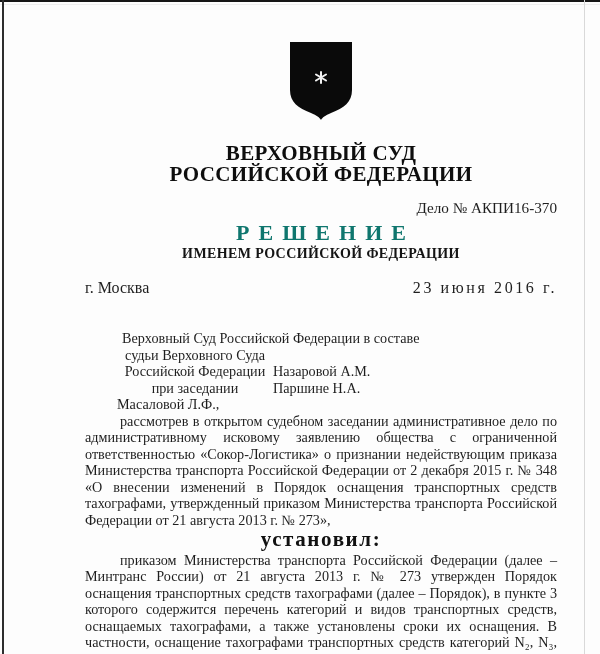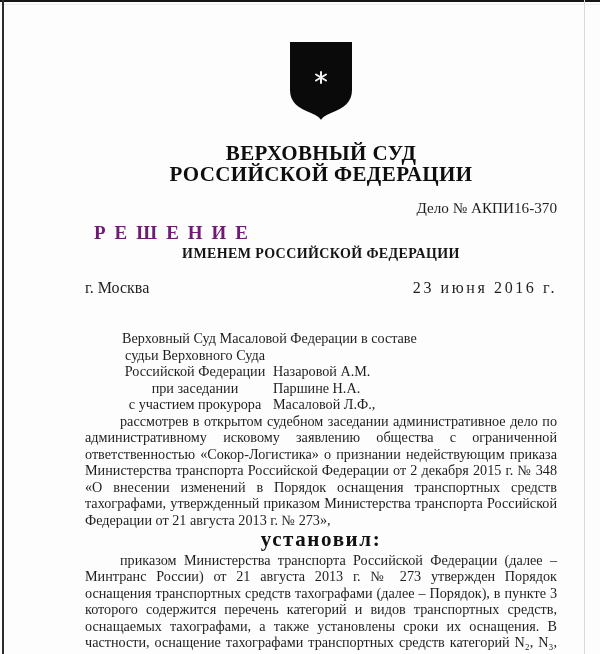--- a/index.html
+++ b/index.html
@@ -40,27 +40,27 @@
 
   .case-number {
     margin-top: 15px;
     text-align: right;
     font-size: 15.2px;
     line-height: 17px;
   }
 
   .doc-type {
     margin-top: 7px;
-    text-align: left;
-    font-size: 19px;
+    text-align: center;
+    font-size: 22px;
     font-weight: bold;
     letter-spacing: 9px;
     text-indent: 9px;
     line-height: 20px;
-    color: #701a75;
+    color: #0f766e;
   }
 
   .in-name {
     margin-top: 3px;
     text-align: center;
     font-size: 14px;
     font-weight: bold;
     letter-spacing: 0.4px;
     line-height: 15px;
     color: #141414;
@@ -131,36 +131,35 @@
 
   <div class="in-name">ИМЕНЕМ РОССИЙСКОЙ ФЕДЕРАЦИИ</div>
 
   <div class="place-date-row">
     <span class="city">г. Москва</span>
     <span class="date">23 июня 2016 г.</span>
   </div>
 
   <div class="body-text">
 
-    <p class="intro">Верховный Суд Масаловой Федерации в составе</p>
+    <p class="intro">Верховный Суд Российской Федерации в составе</p>
 
     <div class="comp-row">
       <span class="comp-label">судьи Верховного Суда</span>
       <span class="comp-value"></span>
     </div>
     <div class="comp-row">
       <span class="comp-label">Российской Федерации</span>
       <span class="comp-value">Назаровой А.М.</span>
     </div>
     <div class="comp-row">
       <span class="comp-label">при заседании</span>
       <span class="comp-value">Паршине Н.А.</span>
     </div>
     <div class="comp-row">
-      <span class="comp-label">с участием прокурора</span>
       <span class="comp-value">Масаловой Л.Ф.,</span>
     </div>
 
     <p class="para">рассмотрев в открытом судебном заседании административное дело по административному исковому заявлению общества с ограниченной ответственностью «Сокор-Логистика» о признании недействующим приказа Министерства транспорта Российской Федерации от 2 декабря 2015 г. № 348 «О внесении изменений в Порядок оснащения транспортных средств тахографами, утвержденный приказом Министерства транспорта Российской Федерации от 21 августа 2013 г. № 273»,</p>
 
     <p class="ruling">установил:</p>
 
     <p class="para">приказом Министерства транспорта Российской Федерации (далее – Минтранс России) от 21 августа 2013 г. № 273 утвержден Порядок оснащения транспортных средств тахографами (далее – Порядок), в пункте 3 которого содержится перечень категорий и видов транспортных средств, оснащаемых тахографами, а также установлены сроки их оснащения. В частности, оснащение тахографами транспортных средств категорий N₂, N₃, M₂ и M₃, оснащенных организациями – изготовителями транспортных средств до</p>
 
   </div>

